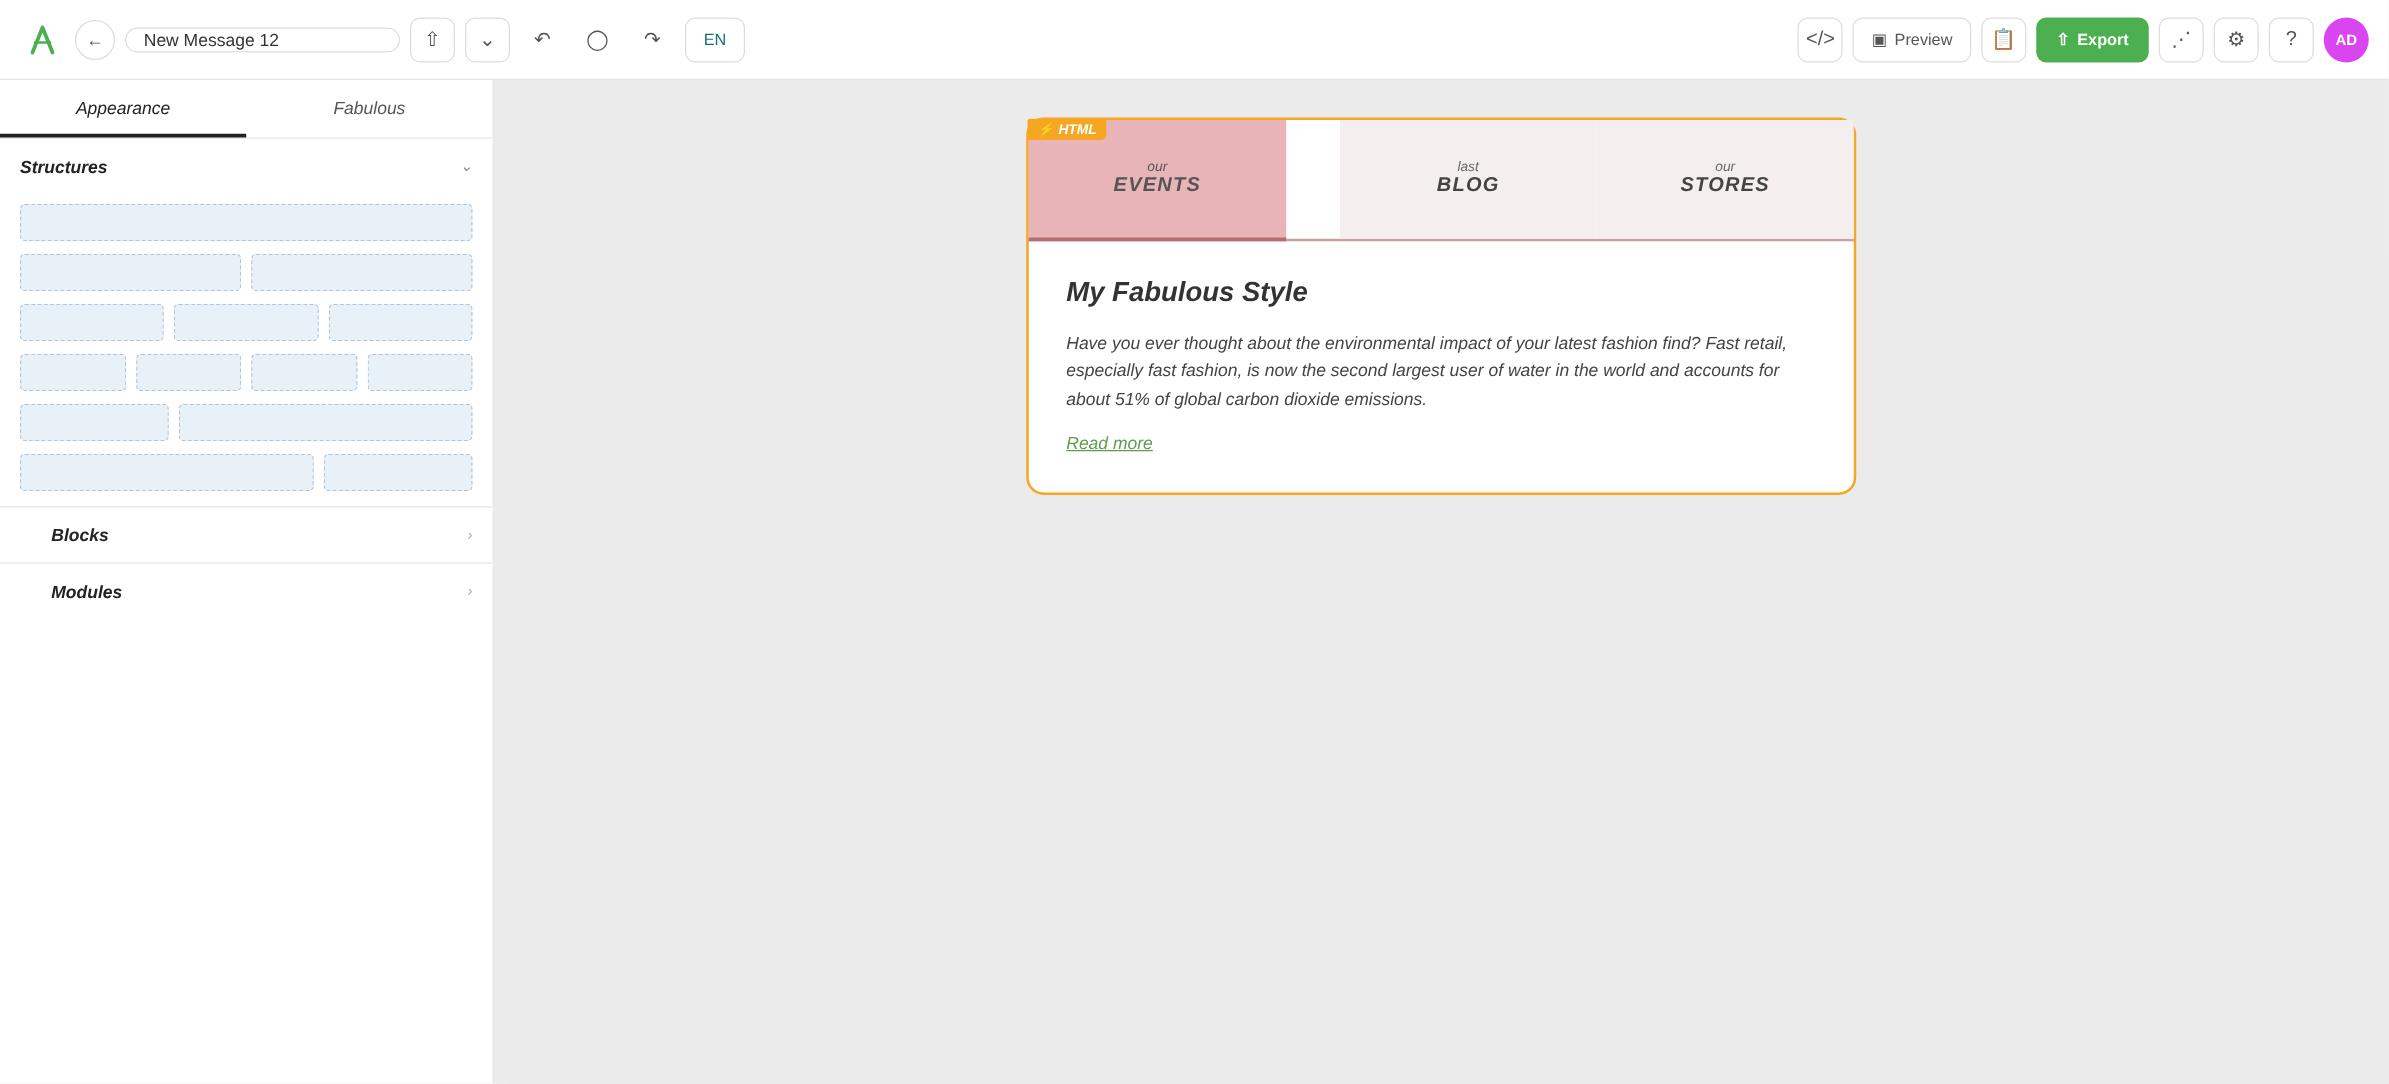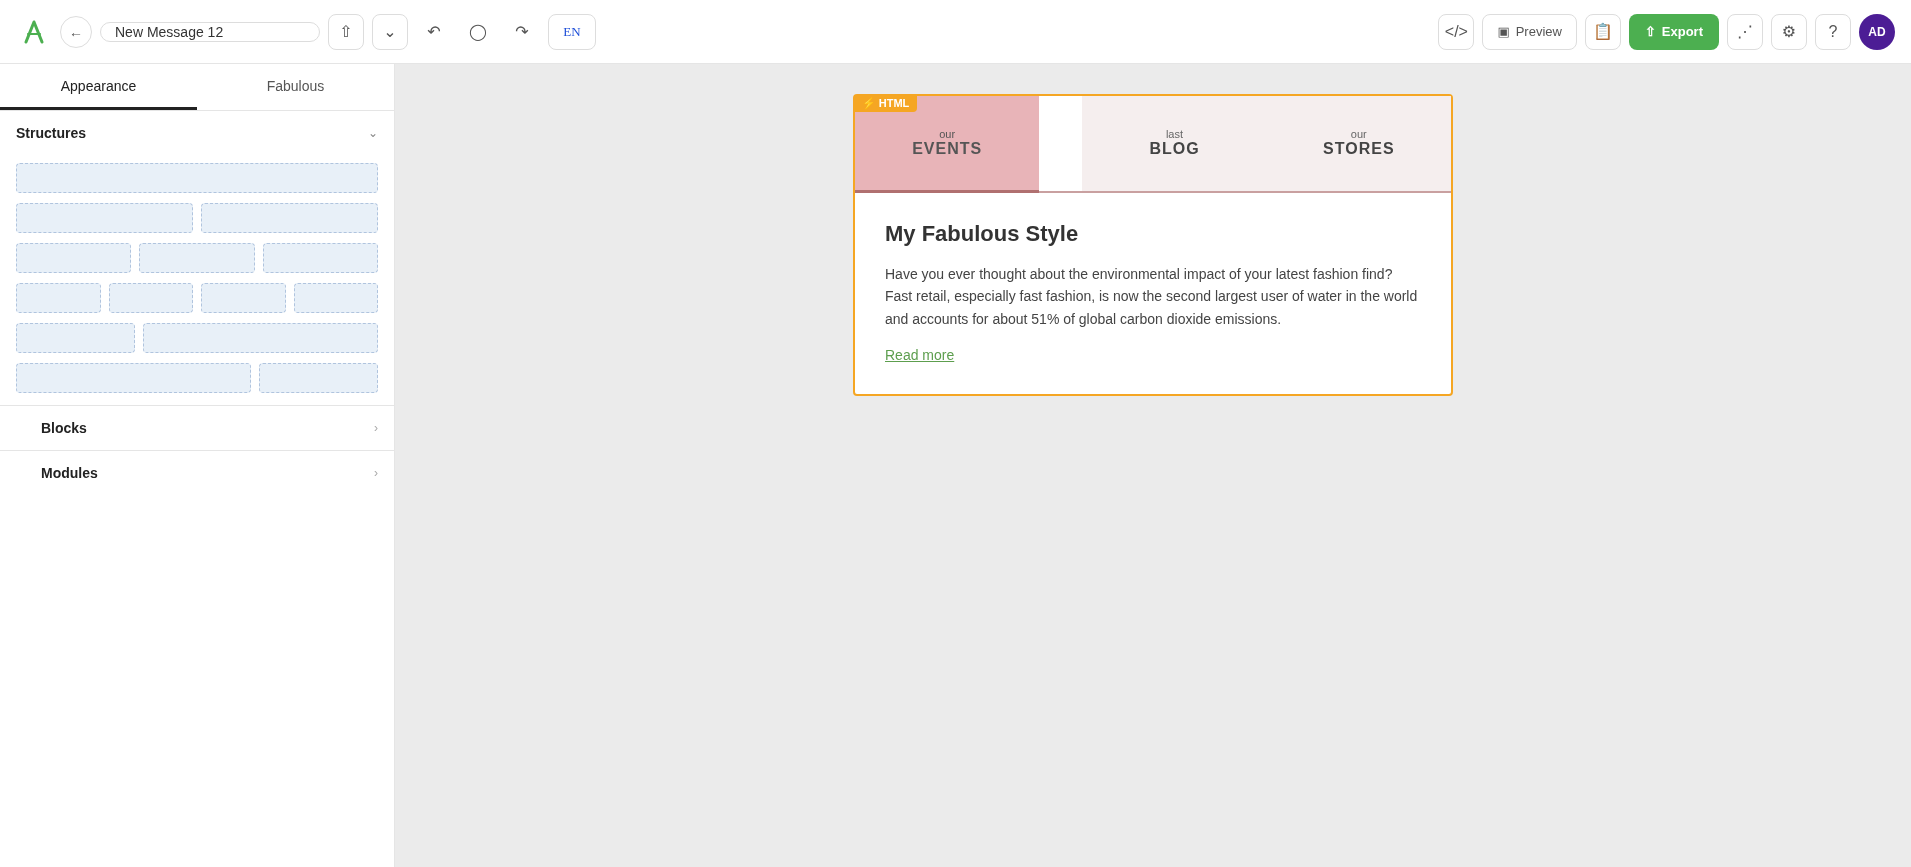--- a/index.html
+++ b/index.html
@@ -24,44 +24,44 @@
     }
     .icon-btn {
       width: 36px; height: 36px; border-radius: 8px; border: 1px solid #ddd;
       background: #fff; display: flex; align-items: center; justify-content: center;
       cursor: pointer; font-size: 16px; color: #555;
     }
     .icon-btn.flat { border: none; background: transparent; }
     .lang-btn {
       width: 48px; height: 36px; border-radius: 8px; border: 1px solid #ddd;
       background: #fff; display: flex; align-items: center; justify-content: center;
-      cursor: pointer; font-size: 13px; color: #1d4ed8; font-weight: 500; font-family: Liberation Serif, serif;
+      cursor: pointer; font-size: 13px; color: #0f766e; font-weight: 500;
     }
     .spacer { flex: 1; }
     .topbar-right { display: flex; align-items: center; gap: 8px; }
     .code-btn, .preview-btn, .clipboard-btn, .share-btn, .gear-btn, .help-btn {
       display: flex; align-items: center; justify-content: center;
       border-radius: 8px; border: 1px solid #ddd; background: #fff;
       cursor: pointer; color: #555; height: 36px;
     }
     .code-btn, .clipboard-btn, .share-btn, .gear-btn, .help-btn { width: 36px; font-size: 16px; }
     .preview-btn { padding: 0 14px; gap: 6px; font-size: 13px; font-weight: 500; }
     .export-btn {
       display: flex; align-items: center; gap: 6px;
       background: #4caf50; color: #fff; border: none; border-radius: 8px;
       padding: 0 16px; height: 36px; cursor: pointer; font-size: 13px; font-weight: 600;
     }
     .avatar {
-      width: 36px; height: 36px; border-radius: 50%; background: #4c1d95;
+      width: 36px; height: 36px; border-radius: 50%; background: #d946ef;
       display: flex; align-items: center; justify-content: center;
       font-size: 12px; font-weight: 700; color: #fff; border: none;
     }
 
     
-    .main-layout { display: flex; height: calc(867px - 64px); }
+    .main-layout { display: flex; height: calc(867px - 64px); font-style: italic; }
 
     
     .sidebar {
       width: 395px; min-width: 395px; background: #fff;
       border-right: 1px solid #e5e5e5; display: flex; flex-direction: column;
       overflow-y: auto;
     }
     .sidebar-tabs { display: flex; border-bottom: 1px solid #e5e5e5; }
     .sidebar-tab {
       flex: 1; height: 46px; display: flex; align-items: center; justify-content: center;
@@ -93,22 +93,22 @@
     .chevron-right { font-size: 12px; color: #aaa; }
 
     
     .canvas-area {
       flex: 1; background: #ebebeb; display: flex; align-items: flex-start;
       justify-content: center; padding: 30px 20px; overflow: auto;
     }
 
     
     .email-preview {
-      width: 600px; background: #fff;
-      border: 2px solid #f5a623; border-radius: 4px; position: relative;
+      width: 664px; background: #fff;
+      border: 2px solid #f5a623; border-radius: 14px; position: relative;
     }
     .html-badge {
       position: absolute; top: -1px; left: -1px;
       background: #f5a623; color: #fff; font-size: 11px; font-weight: 700;
       padding: 2px 8px; border-radius: 2px 0 4px 0; display: flex; align-items: center; gap: 4px;
     }
 
     
     .email-nav { display: flex; border-bottom: 2px solid #c9a0a0; }
     .email-nav-tab {

